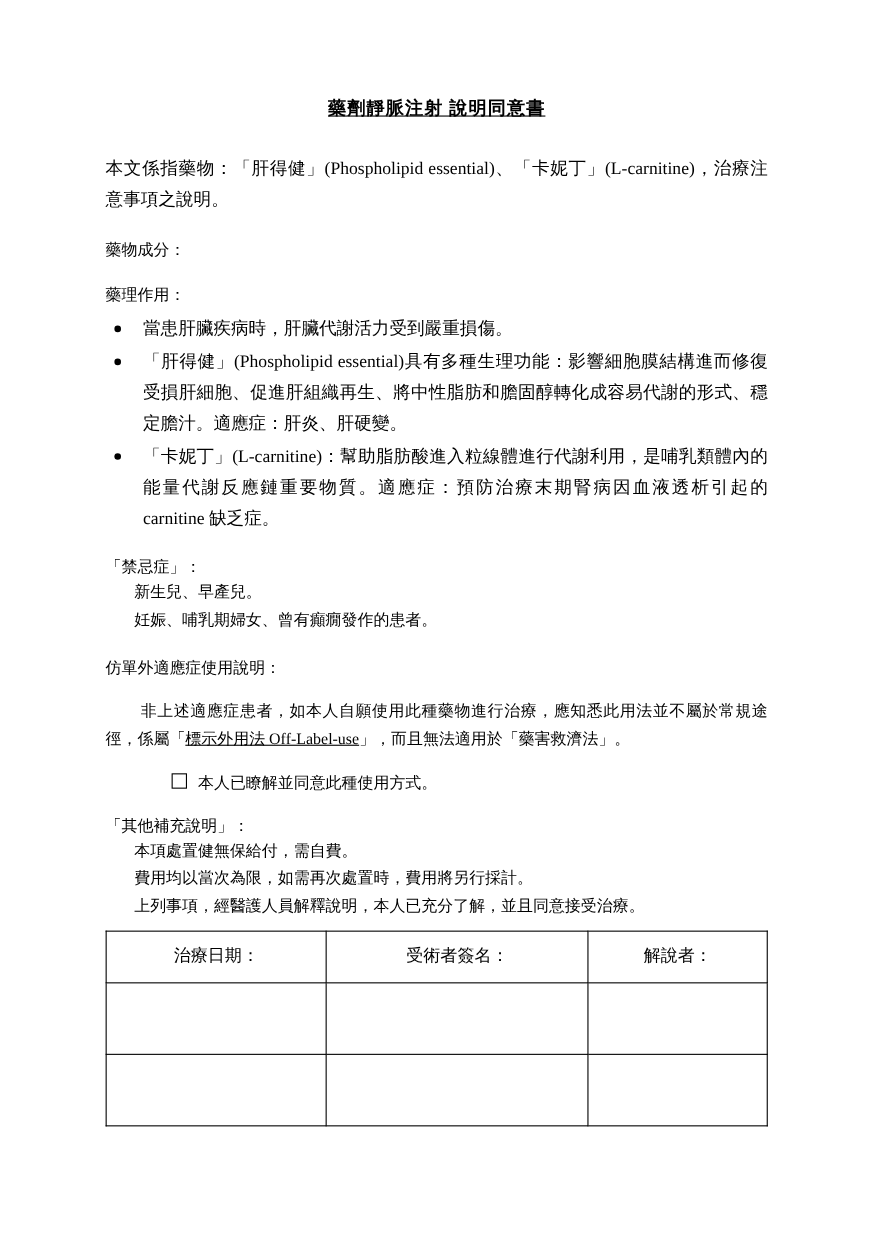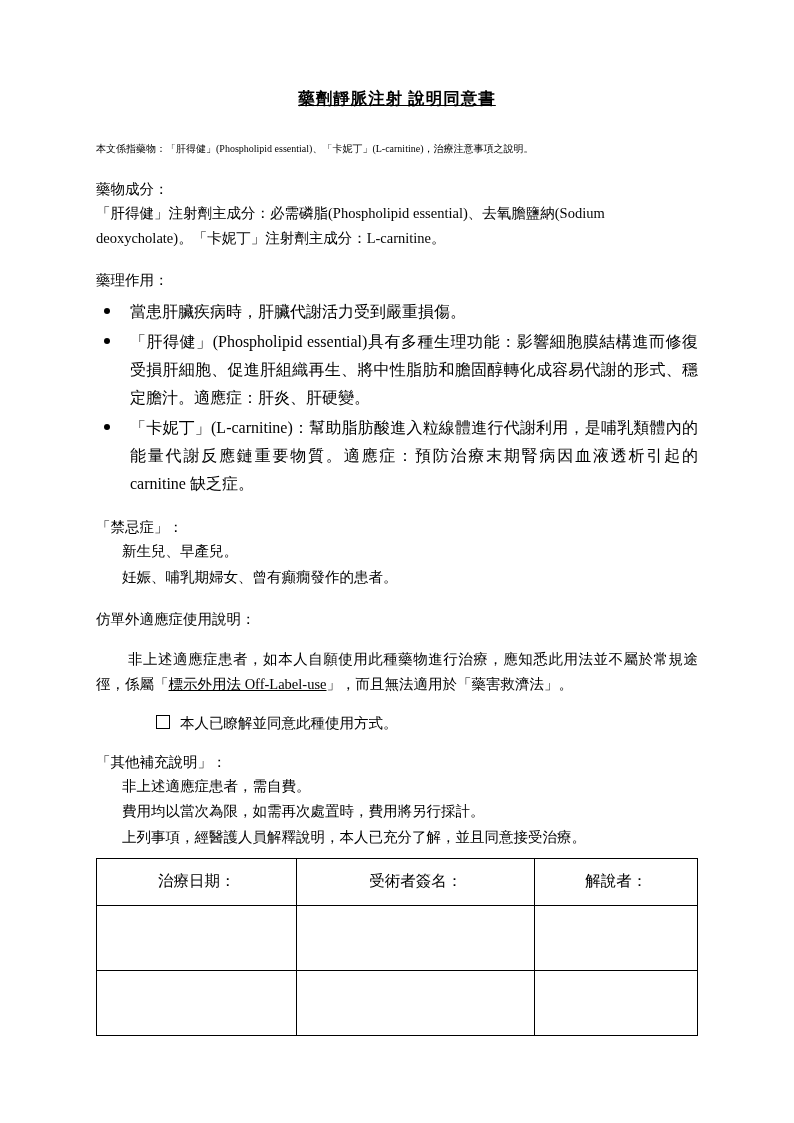--- a/index.html
+++ b/index.html
@@ -23,21 +23,21 @@
   }
   .doc-title {
     text-align: center;
     font-size: 16.5px;
     font-weight: bold;
     letter-spacing: 1px;
     text-decoration: underline;
     margin: 10px 0 30px 0;
   }
   p, div.line {
-    font-size: 10px;
+    font-size: 16px;
     line-height: 1.75;
     margin: 0;
   }
   .intro {
     margin-bottom: 22px;
     text-align: justify;
   }
   .section-head {
     display: inline-block;
     font-size: 14.5px;
@@ -117,21 +117,20 @@
 <body>
 
 <div class="page">
 
   <div class="doc-title">藥劑靜脈注射  說明同意書</div>
 
   <p class="intro">本文係指藥物：「肝得健」(Phospholipid essential)、「卡妮丁」(L-carnitine)，治療注意事項之說明。</p>
 
   <div class="block">
     <div class="section-head">藥物成分：</div>
-    <div class="block-body">「肝得健」注射劑主成分：必需磷脂(Phospholipid essential)、去氧膽鹽納(Sodium deoxycholate)。「卡妮丁」注射劑主成分：L-carnitine。</div>
   </div>
 
   <div class="block">
     <div class="section-head">藥理作用：</div>
     <ul class="bullets">
       <li>當患肝臟疾病時，肝臟代謝活力受到嚴重損傷。</li>
       <li>「肝得健」(Phospholipid essential)具有多種生理功能：影響細胞膜結構進而修復受損肝細胞、促進肝組織再生、將中性脂肪和膽固醇轉化成容易代謝的形式、穩定膽汁。適應症：肝炎、肝硬變。</li>
       <li>「卡妮丁」(L-carnitine)：幫助脂肪酸進入粒線體進行代謝利用，是哺乳類體內的能量代謝反應鏈重要物質。適應症：預防治療末期腎病因血液透析引起的 carnitine 缺乏症。</li>
     </ul>
   </div>
@@ -145,21 +144,21 @@
   <div class="block">
     <div class="section-head">仿單外適應症使用說明：</div>
     <p class="block-body indent-para" style="margin-top:16px;"><span>非上述適應症患者，如本人自願使用此種藥物進行治療，應知悉此用法並不屬於常規途徑，係屬「</span><span class="u">標示外用法 Off-Label-use</span><span>」，而且無法適用於「藥害救濟法」。</span></p>
     <div class="checkbox-line">
       <span class="checkbox"></span><span>本人已瞭解並同意此種使用方式。</span>
     </div>
   </div>
 
   <div class="block" style="margin-bottom:4px;">
     <div class="section-head">「其他補充說明」：</div>
-    <div class="block-body indent1">非上述適應症患者，需自費。</div>
+    <div class="block-body indent1">本項處置健無保給付，需自費。</div>
     <div class="block-body indent1">費用均以當次為限，如需再次處置時，費用將另行採計。</div>
     <div class="block-body indent1">上列事項，經醫護人員解釋說明，本人已充分了解，並且同意接受治療。</div>
   </div>
 
   <table class="sign-table">
     <tbody>
         <tr>
       <td>治療日期：</td>
       <td>受術者簽名：</td>
       <td>解說者：</td>

